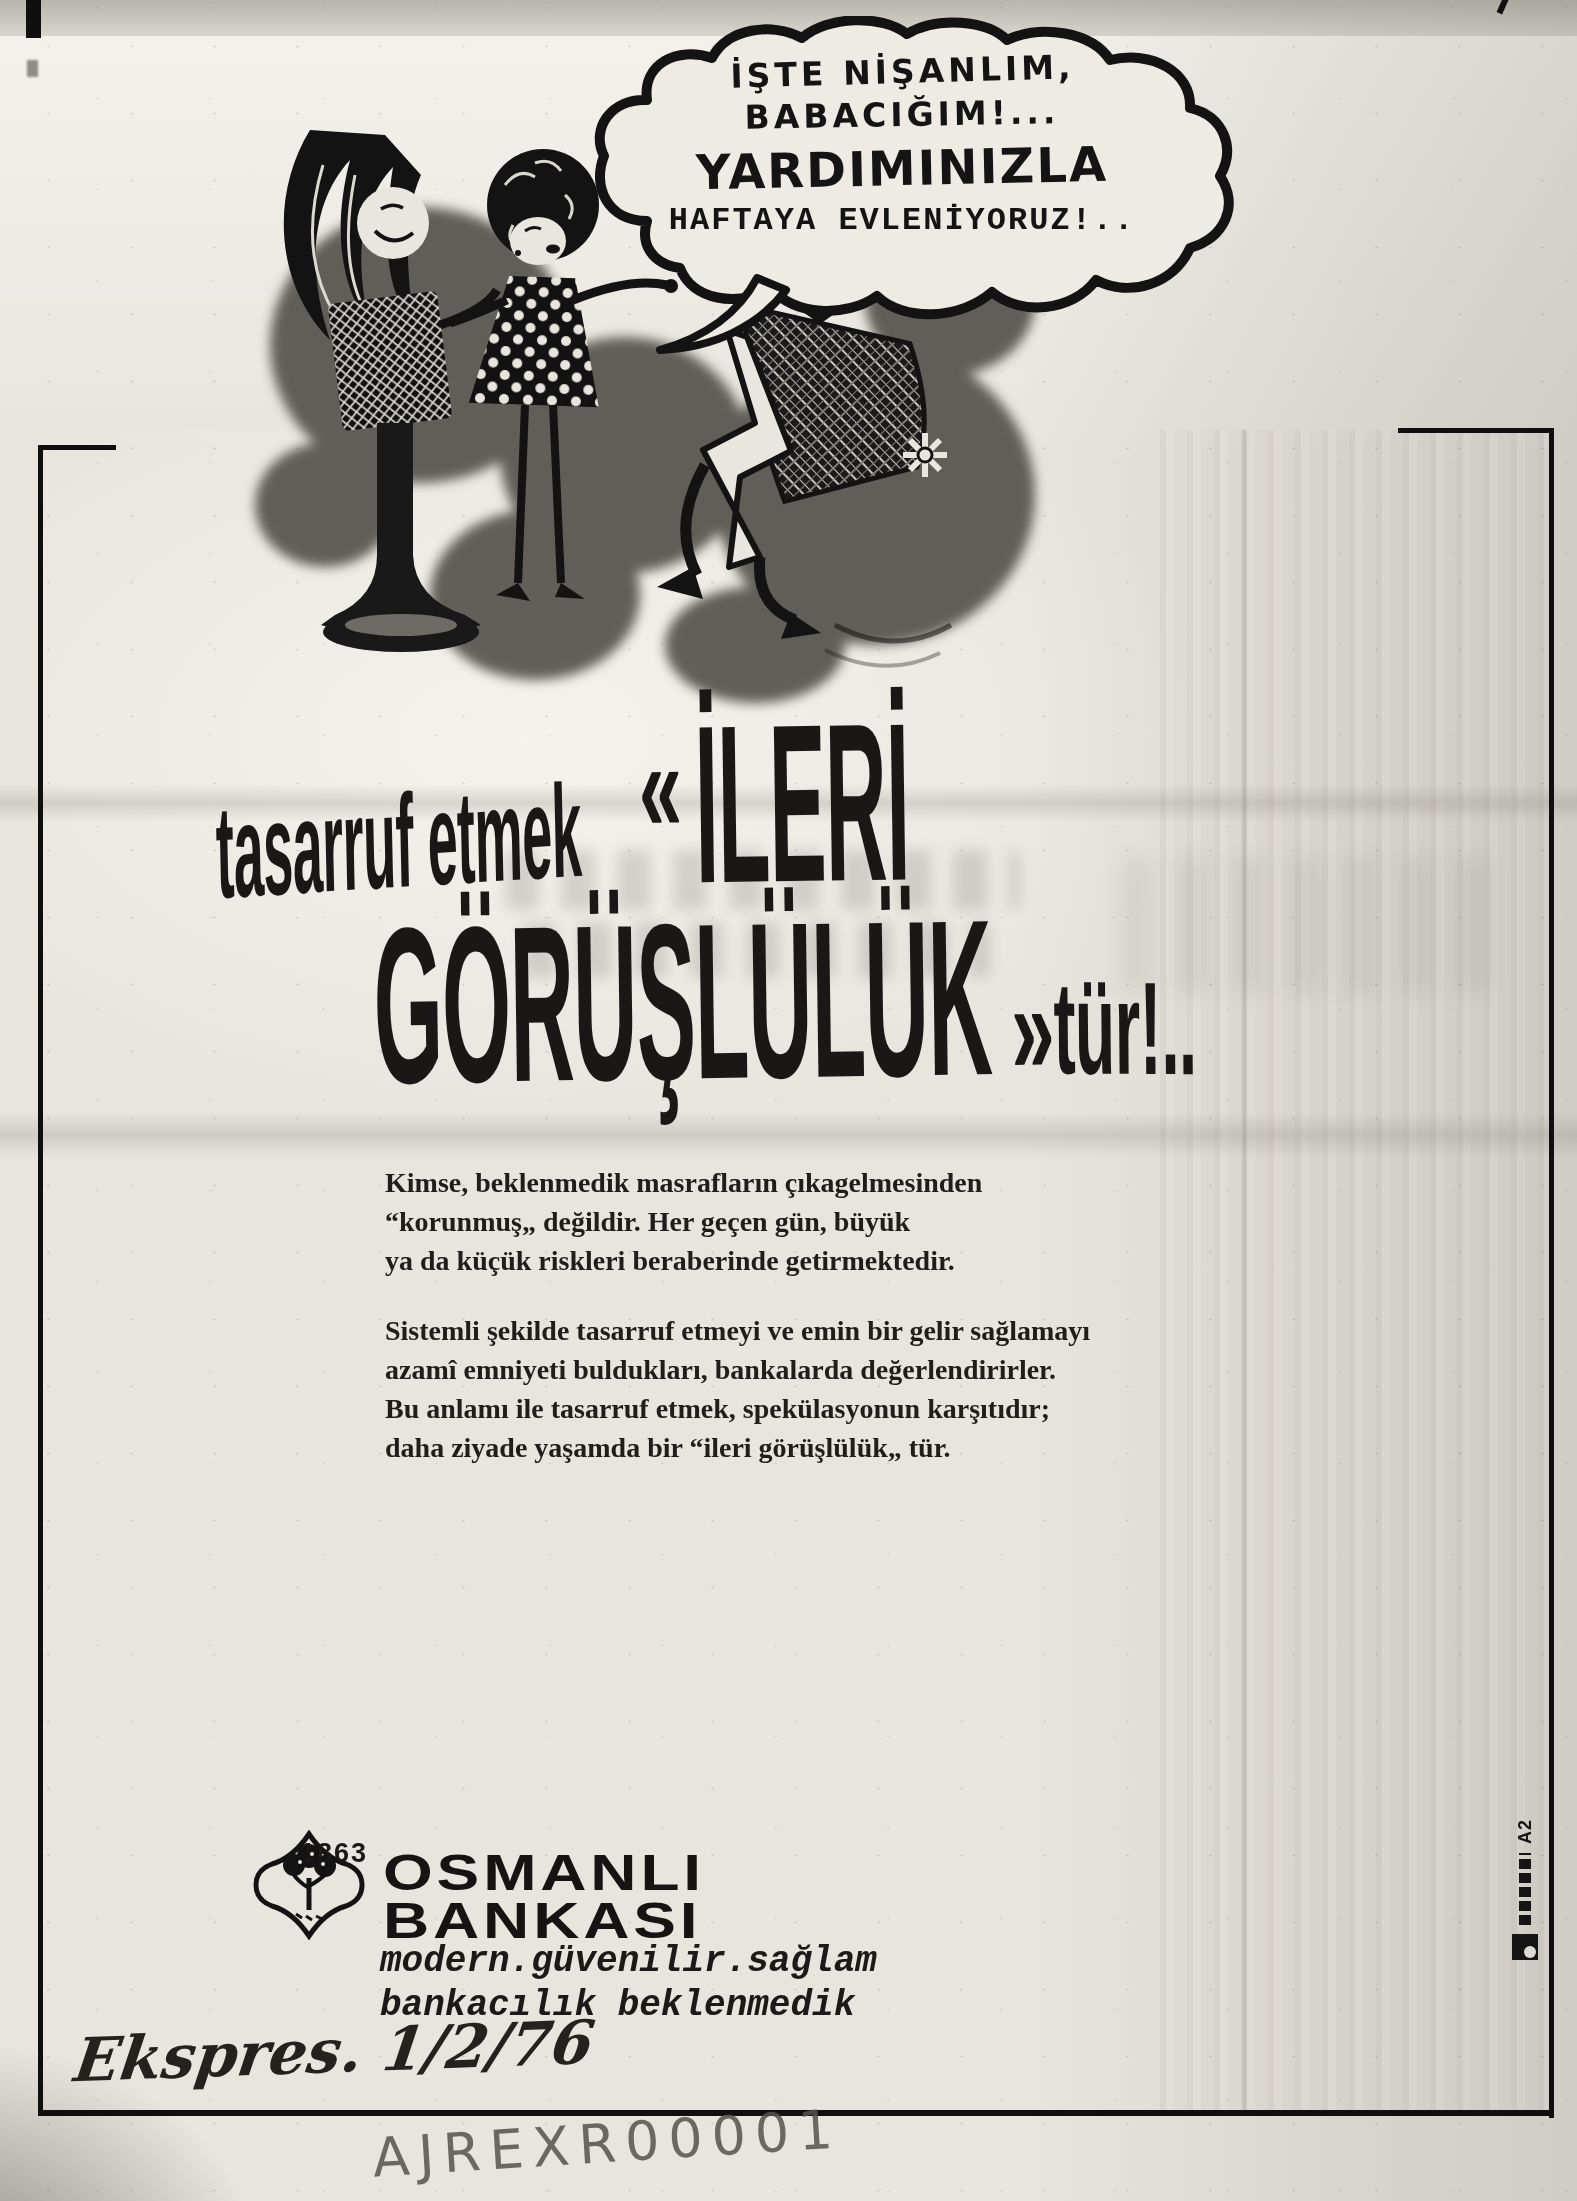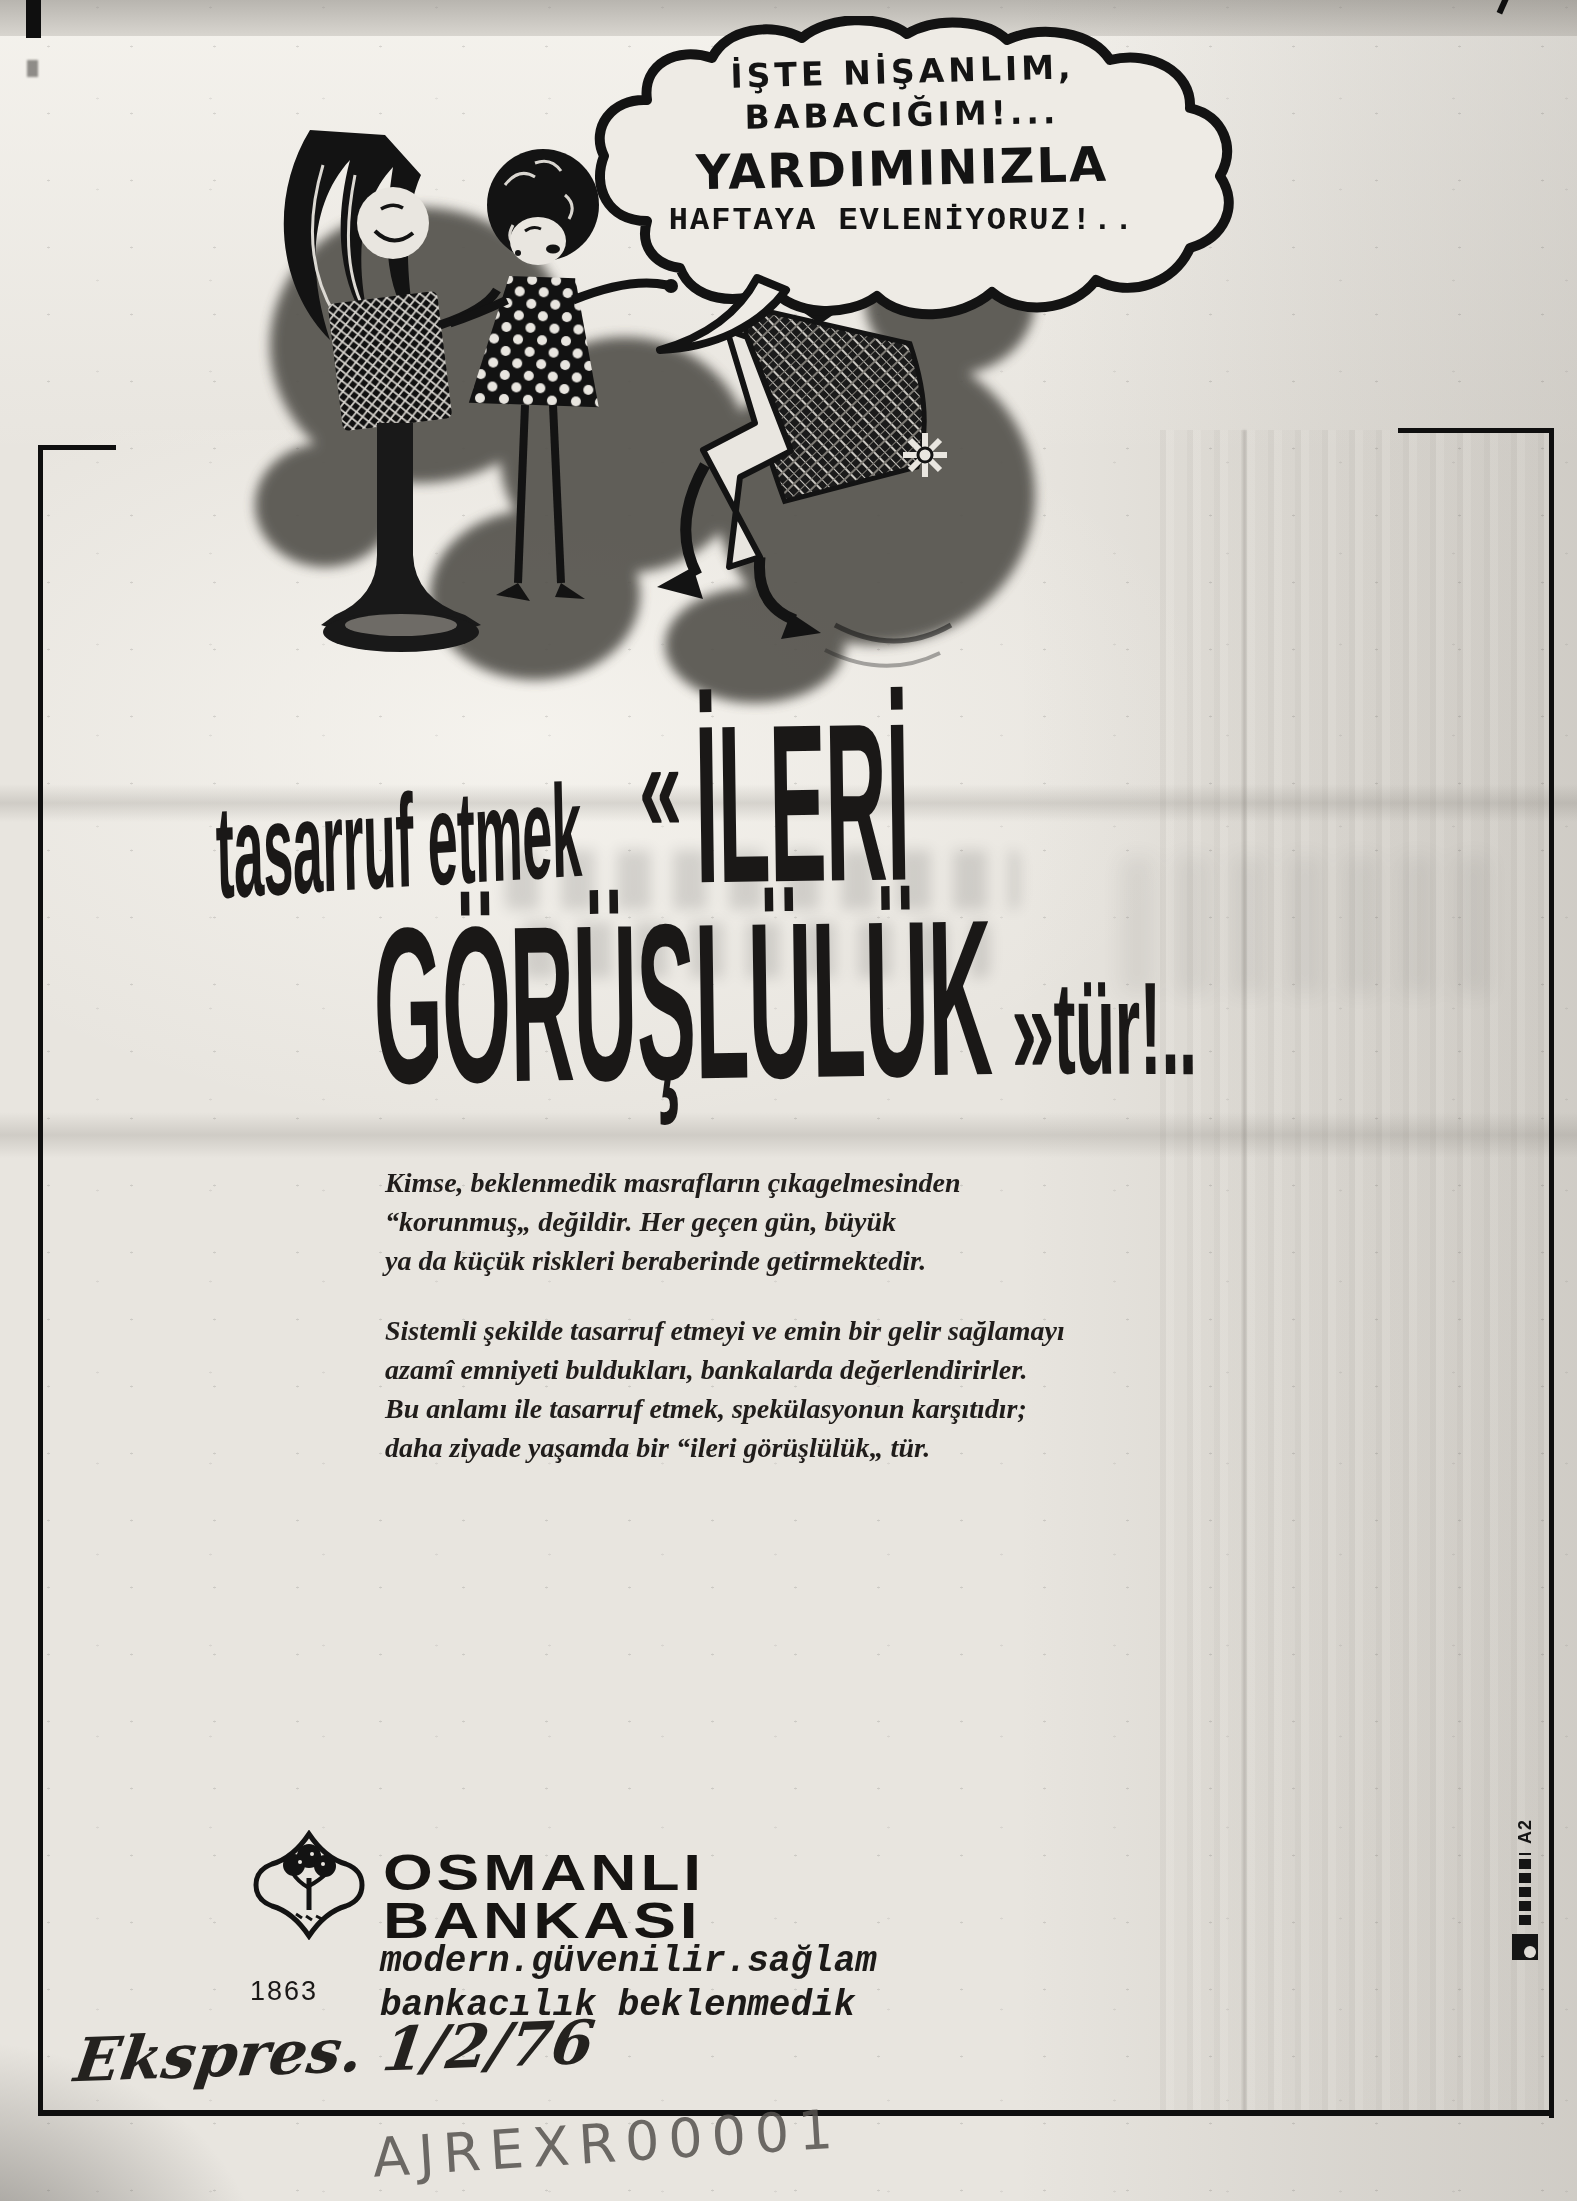--- a/index.html
+++ b/index.html
@@ -59,25 +59,25 @@
       transform-origin:left top;letter-spacing:-.01em;}
   .hl-lead{left:212px;top:779px;font-size:132px;transform:scaleX(.41) rotate(-1.1deg);}
   .hl-qopen{left:636px;top:720px;font-size:130px;transform:scaleX(.6);}
   .hl-ileri{left:692px;top:691px;font-size:225px;transform:scaleX(.38);}
   .hl-gorus{left:368px;top:889px;font-size:222px;transform:scaleX(.40);}
   .hl-qclose{left:1005px;top:967px;font-size:130px;transform:scaleX(.6);}
   .hl-tur{left:1048px;top:966px;font-size:132px;transform:scaleX(.5) rotate(.6deg);}
   
   .copy{left:385px;top:1163px;width:830px;z-index:7;
     font-family:"Liberation Serif",serif;font-weight:700;font-size:28px;line-height:39px;color:#201d1b;}
-  .copy .para{margin:0 0 31px 0;font-style:italic;}
+  .copy .para{margin:0 0 31px 0;}
   .copy .line{white-space:nowrap;}
   
   .brand-mark{left:250px;top:1830px;width:118px;height:110px;z-index:7;}
-  .brand-year{left:250px;top:1976px;width:118px;text-align:left;font-weight:400;font-size:27px;letter-spacing:2px;z-index:7;}
+  .brand-year{left:250px;top:1838px;width:118px;text-align:right;font-weight:700;font-size:27px;letter-spacing:2px;z-index:7;}
   .brand-name{position:absolute;left:383px;line-height:1;font-weight:700;letter-spacing:3px;font-size:50px;
     transform:scaleX(1.28);transform-origin:left top;z-index:7;color:#161412;}
   .brand-name-1{top:1848px;}
   .brand-name-2{top:1896px;}
   .brand-tag{position:absolute;left:380px;font-family:Liberation Mono, monospace;font-style:italic;font-weight:700;
     font-size:36px;line-height:1;z-index:7;color:#1c1a18;}
   .brand-tag-1{top:1944px;}
   .brand-tag-2{top:1988px;}
   
   .handwriting{left:75px;top:2016px;z-index:8;font-family:"DejaVu Serif",serif;font-style:italic;font-weight:700;

